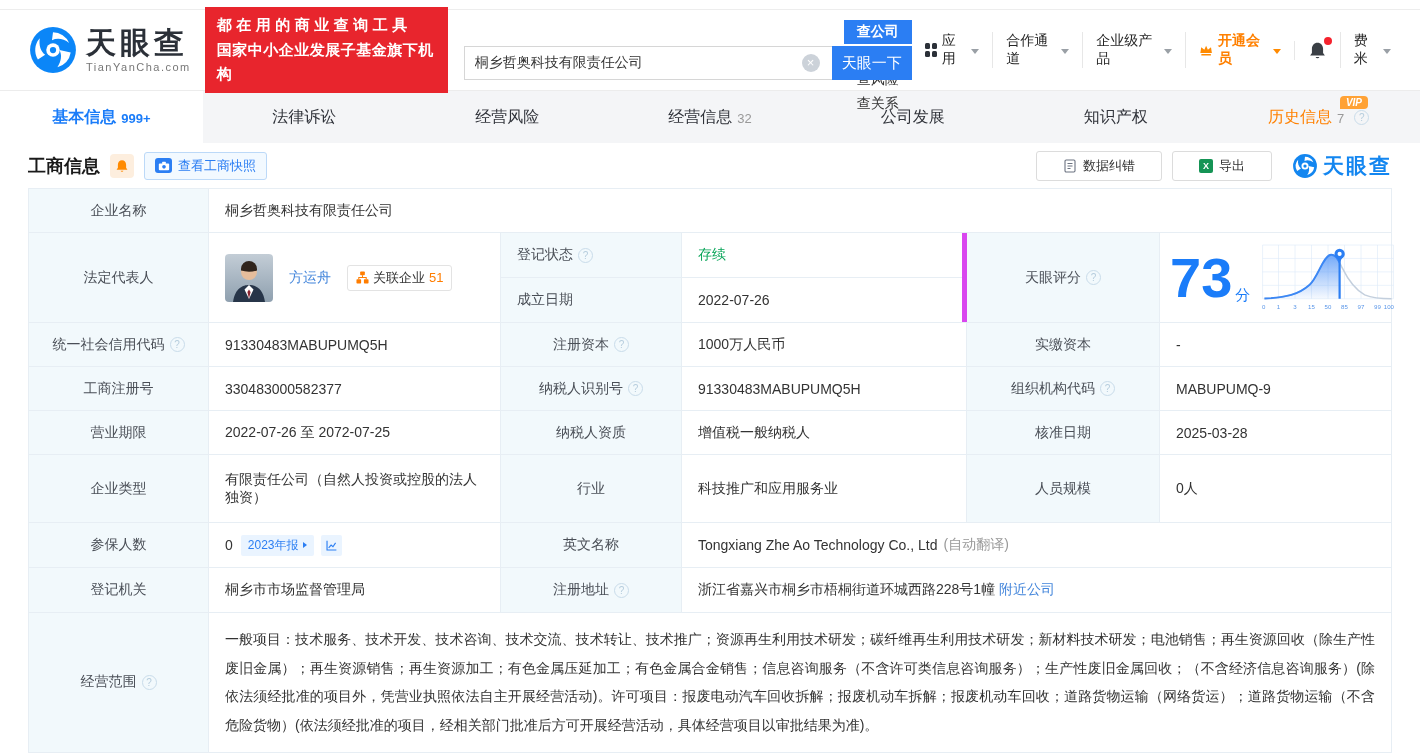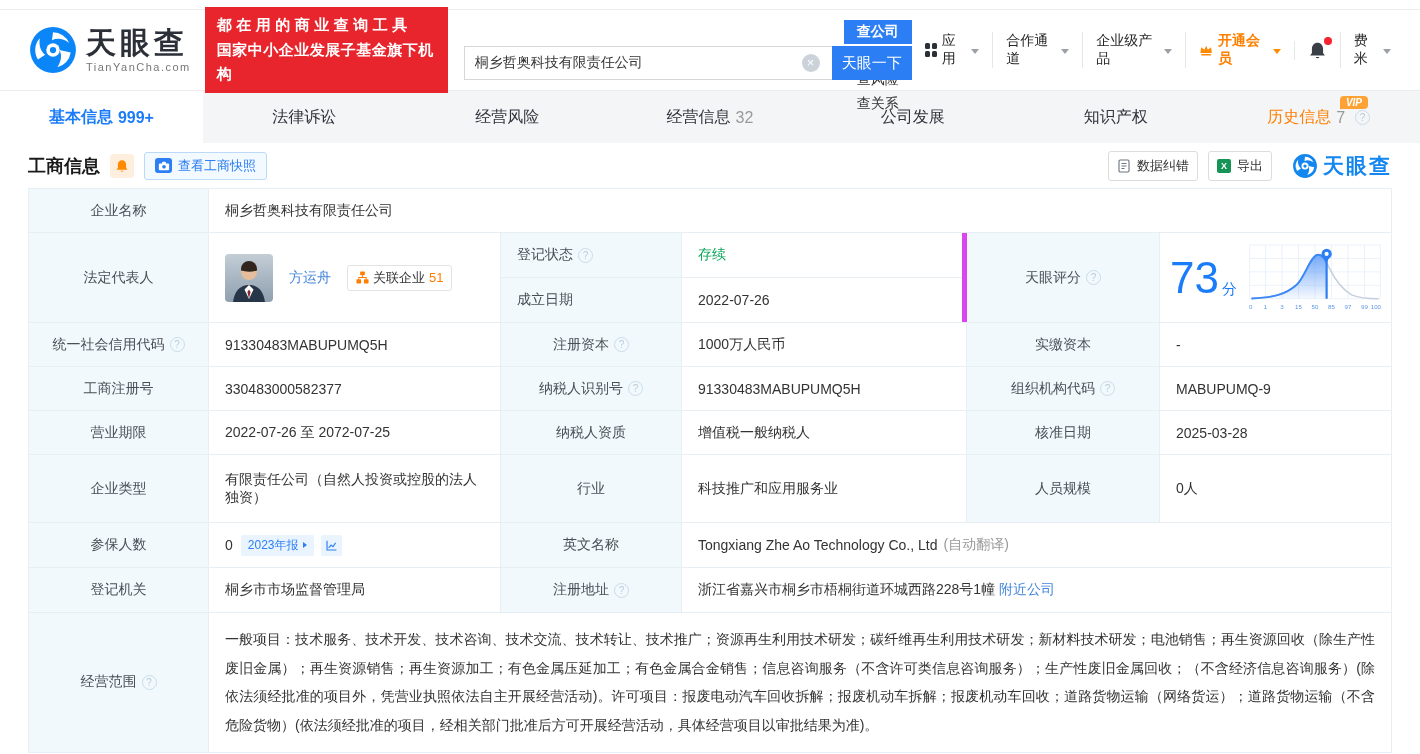--- a/index.html
+++ b/index.html
@@ -36,35 +36,35 @@
   .grid-ic { width:14px; height:14px; display:grid; grid-template-columns:1fr 1fr; grid-template-rows:1fr 1fr; gap:2px; }
   .grid-ic span { background:#2b3038; border-radius:1.5px; }
   .vip-link { color:#ff8000; font-weight:700; }
   .bell-wrap { position:relative; }
   .red-dot { position:absolute; top:-4px; right:8px; width:8px; height:8px; border-radius:50%; background:#f5222d; }
 
   
   .main-tabs { display:flex; height:53px; background:#f4f5f7; border-top:1px solid #ececec; }
   .tab { flex:1; display:flex; align-items:center; justify-content:center; gap:5px; font-size:16px; color:#30333a; cursor:pointer; position:relative; }
   .tab.active { background:#fff; color:#1a7cf9; font-weight:700; }
-  .t-count { font-size:16px; color:#999; margin-top:2px; }
+  .t-count { font-size:13px; color:#999; margin-top:2px; }
   .tab.active .t-count { color:#1a7cf9; }
   .tab.history .t-label { color:#ff8000; }
   .vip-badge { position:absolute; top:5px; right:52px; background:#ffa235; color:#fff; font-size:10px; font-style:italic; font-weight:700; padding:1px 6px; border-radius:4px 4px 4px 0; }
   .qmark { display:inline-block; width:15px; height:15px; border:1px solid #c9dcea; color:#b6cddd; border-radius:50%; font-size:10px; line-height:13px; text-align:center; margin-left:5px; flex:none; cursor:pointer; }
   .qmark::before { content:"?"; }
 
   
   .section-bar { height:45px; display:flex; align-items:center; padding:0 28px; gap:10px; }
   .section-title { font-size:18px; font-weight:800; color:#1a1a1a; }
   .bell-chip { width:24px; height:24px; background:#fdeede; border-radius:4px; display:flex; align-items:center; justify-content:center; cursor:pointer; }
   .snapshot-btn { height:28px; display:flex; align-items:center; gap:6px; background:#f2f9ff; border:1px solid #bcd9f8; border-radius:3px; color:#2b7ef3; font-size:13px; padding:0 10px; cursor:pointer; font-family:inherit; }
   .cam-chip { width:17px; height:15px; background:#2b7ef3; border-radius:3px; display:flex; align-items:center; justify-content:center; }
   .spacer { flex:1; }
-  .plain-btn { height:30px; display:flex; align-items:center; gap:6px; background:#fff; border:1px solid #dcdcdc; border-radius:3px; color:#333; font-size:13px; padding:0 8px; cursor:pointer; font-family:inherit; }
+  .plain-btn { height:30px; display:flex; align-items:center; gap:6px; background:#fff; border:1px solid #dcdcdc; border-radius:3px; color:#333; font-size:13px; padding:0 26px; cursor:pointer; font-family:inherit; }
   .excel-ic { width:14px; height:14px; background:#159455; border-radius:2px; color:#fff; font-size:9px; font-weight:700; line-height:14px; text-align:center; }
   .excel-ic::before { content:"X"; }
   .watermark { display:flex; align-items:center; gap:5px; margin-left:10px; }
   .watermark svg { width:26px; height:26px; }
   .watermark span { font-size:21px; font-weight:800; color:#1386f0; letter-spacing:2px; }
 
   
   .info-table { margin:0 28px; border:1px solid #e7eef4; font-size:14px; color:#333; }
   .t-row { display:flex; border-bottom:1px solid #e7eef4; }
   .t-row:last-child { border-bottom:none; }
@@ -89,21 +89,21 @@
   .mid-lbl { width:181px; flex:none; background:#f2f9fc; color:#4a4f57; border-right:1px solid #e7eef4; display:flex; align-items:center; padding:0 16px; }
   .mid-val { flex:1; display:flex; align-items:center; padding:0 16px; }
 
   .rep-cell { gap:16px; }
   .avatar { width:48px; height:48px; border-radius:4px; overflow:hidden; flex:none; cursor:pointer; }
   .rel-badge { display:flex; align-items:center; gap:4px; border:1px solid #e3e3e3; border-radius:3px; padding:3px 8px; font-size:13px; cursor:pointer; background:#fff; }
   .rel-badge .num { color:#ff7d00; }
 
   .score-cell { padding:4px 10px; gap:12px; }
   .score-num { display:flex; align-items:flex-end; line-height:1; color:#1a7cf9; }
-  .score-num .big { font-size:44px; font-weight:400; }
+  .score-num .big { font-size:56px; font-weight:700; }
   .score-num .unit { font-size:15px; margin:0 0 4px 3px; }
   .score-chart { width:132px; height:72px; }
 
   .tag-report { display:inline-flex; align-items:center; background:#eaf4ff; color:#2b7ef3; font-size:12px; padding:2px 7px; border-radius:2px; margin-left:8px; cursor:pointer; }
   .tag-report::after { content:""; width:0; height:0; border-top:3.5px solid transparent; border-bottom:3.5px solid transparent; border-left:4.5px solid #2b7ef3; margin-left:4px; }
   .chart-ic { width:21px; height:21px; background:#eaf4ff; border-radius:2px; display:inline-flex; align-items:center; justify-content:center; margin-left:7px; cursor:pointer; }
 
   .scope-val { line-height:2.05; text-align:justify; padding:12px 16px; display:block; }
 </style>
 </head>

